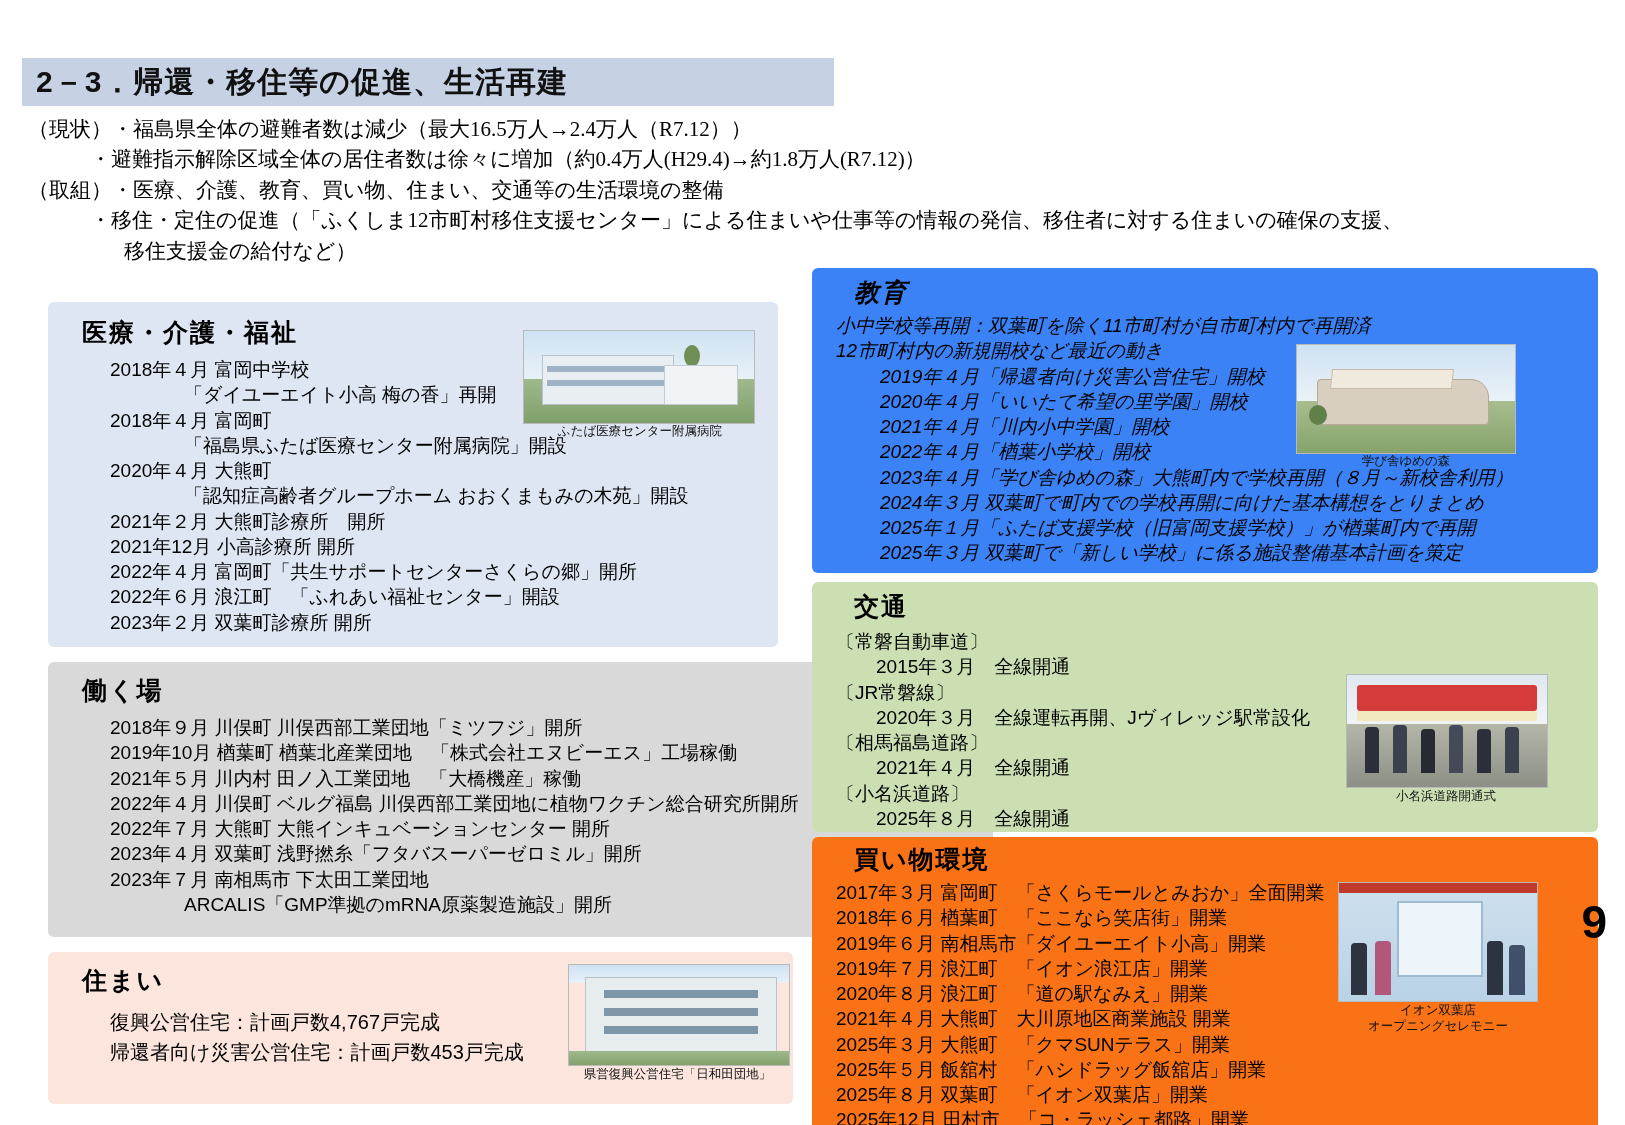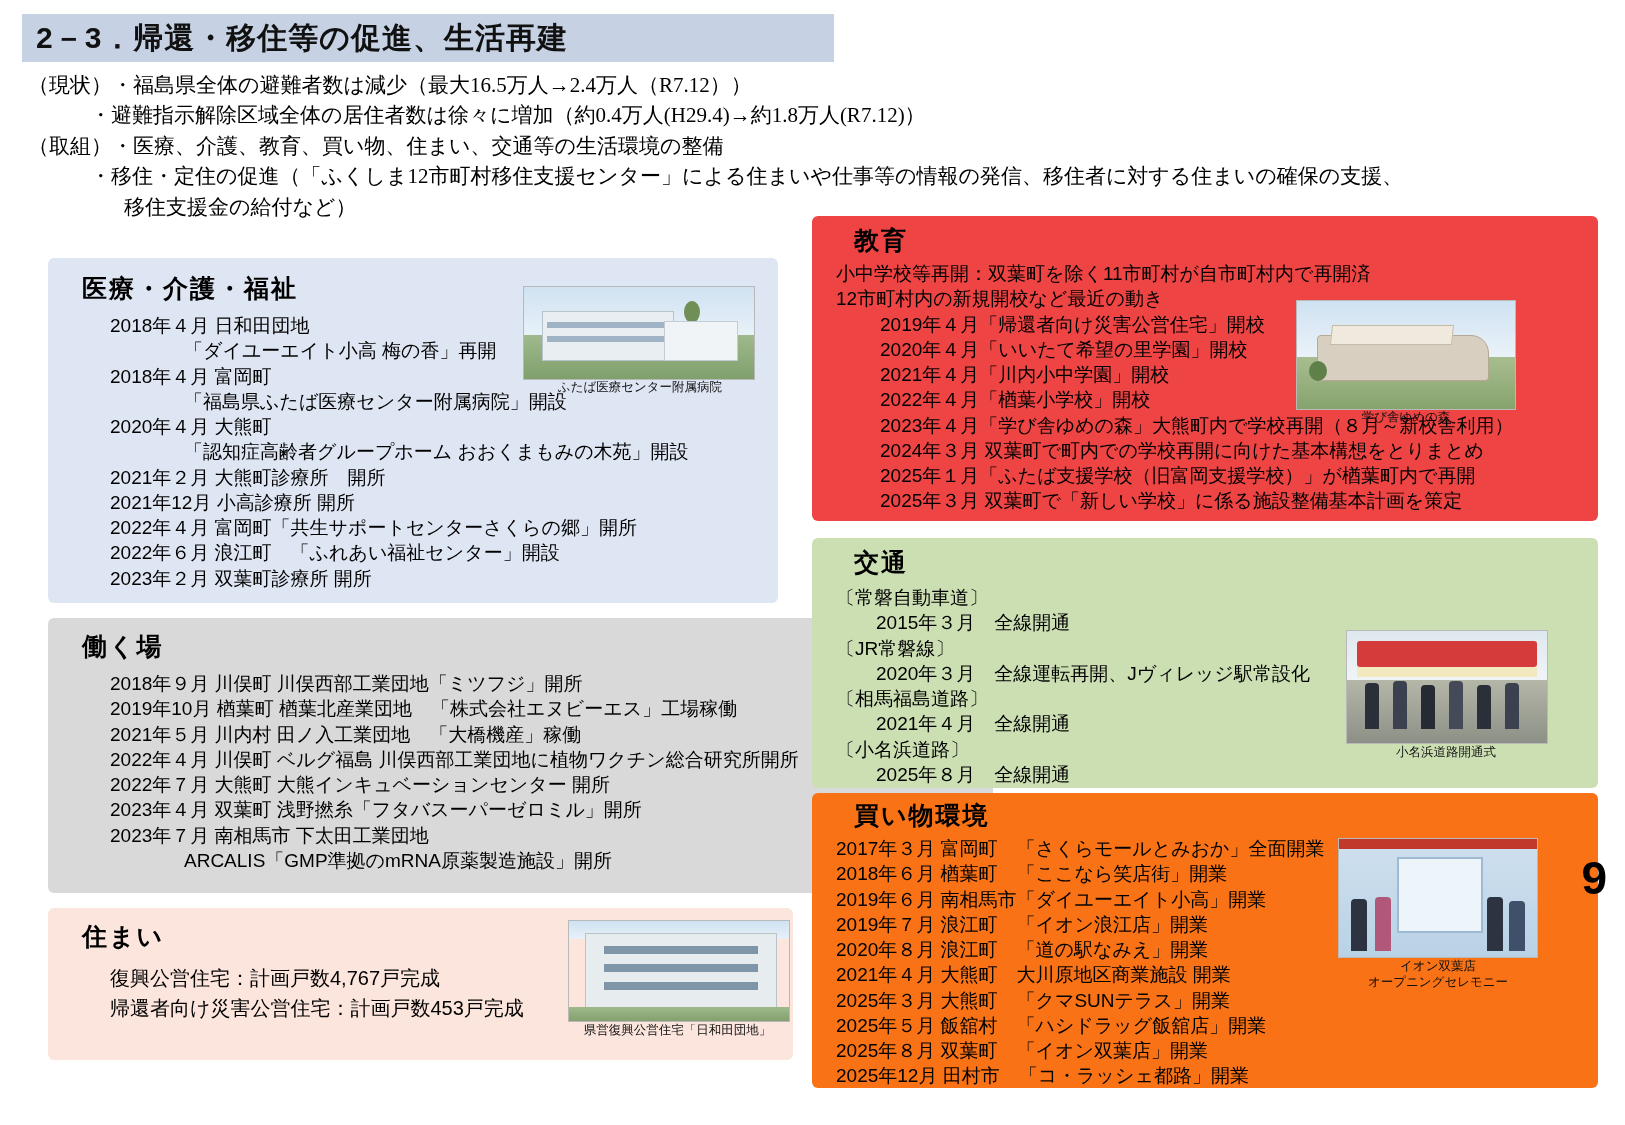--- a/index.html
+++ b/index.html
@@ -4,21 +4,21 @@
 <style>
   html,body{margin:0;padding:0;}
   body{
     width:1625px;height:1125px;
     background:#ffffff;
     font-family:"Liberation Sans","DejaVu Sans",sans-serif;
     color:#000000;
     position:relative;
     overflow:hidden;
   }
-  .page{position:relative;width:1625px;height:911px;}
+  .page{position:relative;width:1625px;height:911px;margin-top:44px;}
 
   
   .title-bar{
     position:absolute;left:22px;top:14px;width:812px;height:48px;
     background:#c6d2e4;
     display:flex;align-items:center;
   }
   .title-bar .t{
     font-size:30px;font-weight:bold;letter-spacing:1px;padding-left:14px;
     color:#111;
@@ -46,21 +46,21 @@
   #medical .rows{padding-left:62px;}
 
   #work{left:48px;top:618px;width:945px;height:275px;background:#d9d9d9;}
   #work h3{padding:12px 0 8px 34px;}
   #work .rows{padding-left:62px;}
 
   #housing{left:48px;top:908px;width:745px;height:152px;background:#fbe5dc;}
   #housing h3{padding:12px 0 10px 34px;}
   #housing .rows{padding-left:62px;font-size:20px;line-height:1.5;}
 
-  #education{left:812px;top:216px;width:786px;height:305px;background:#ef4444;}
+  #education{left:812px;top:224px;width:786px;height:305px;background:#3b82f6;font-style:italic;}
   #education h3{padding:8px 0 4px 42px;}
   #education .rows{padding-left:24px;}
   #education .rows .sub{padding-left:44px;}
 
   #traffic{left:812px;top:538px;width:786px;height:250px;background:#ccdfb3;}
   #traffic h3{padding:8px 12px 6px 42px;}
   #traffic .rows{padding-left:24px;}
   #traffic .rows .sub{padding-left:40px;}
 
   #shopping{left:812px;top:793px;width:786px;height:295px;background:#f97316;}
@@ -142,21 +142,21 @@
     <div class="line">（現状）・福島県全体の避難者数は減少（最大16.5万人→2.4万人（R7.12））</div>
     <div class="line indent2">・避難指示解除区域全体の居住者数は徐々に増加（約0.4万人(H29.4)→約1.8万人(R7.12)）</div>
     <div class="line">（取組）・医療、介護、教育、買い物、住まい、交通等の生活環境の整備</div>
     <div class="line indent2">・移住・定住の促進（「ふくしま12市町村移住支援センター」による住まいや仕事等の情報の発信、移住者に対する住まいの確保の支援、</div>
     <div class="line indent3">移住支援金の給付など）</div>
   </div>
 
   <div class="panel" id="medical">
     <h3>医療・介護・福祉</h3>
     <div class="rows">
-      <div class="r">2018年４月  日和田団地</div>
+      <div class="r">2018年４月  富岡中学校</div>
       <div class="r sub">「ダイユーエイト小高 梅の香」再開</div>
       <div class="r">2018年４月  富岡町</div>
       <div class="r sub">「福島県ふたば医療センター附属病院」開設</div>
       <div class="r">2020年４月  大熊町</div>
       <div class="r sub">「認知症高齢者グループホーム おおくまもみの木苑」開設</div>
       <div class="r">2021年２月  大熊町診療所　開所</div>
       <div class="r">2021年12月  小高診療所 開所</div>
       <div class="r">2022年４月  富岡町「共生サポートセンターさくらの郷」開所</div>
       <div class="r">2022年６月  浪江町　「ふれあい福祉センター」開設</div>
       <div class="r">2023年２月  双葉町診療所 開所</div>

